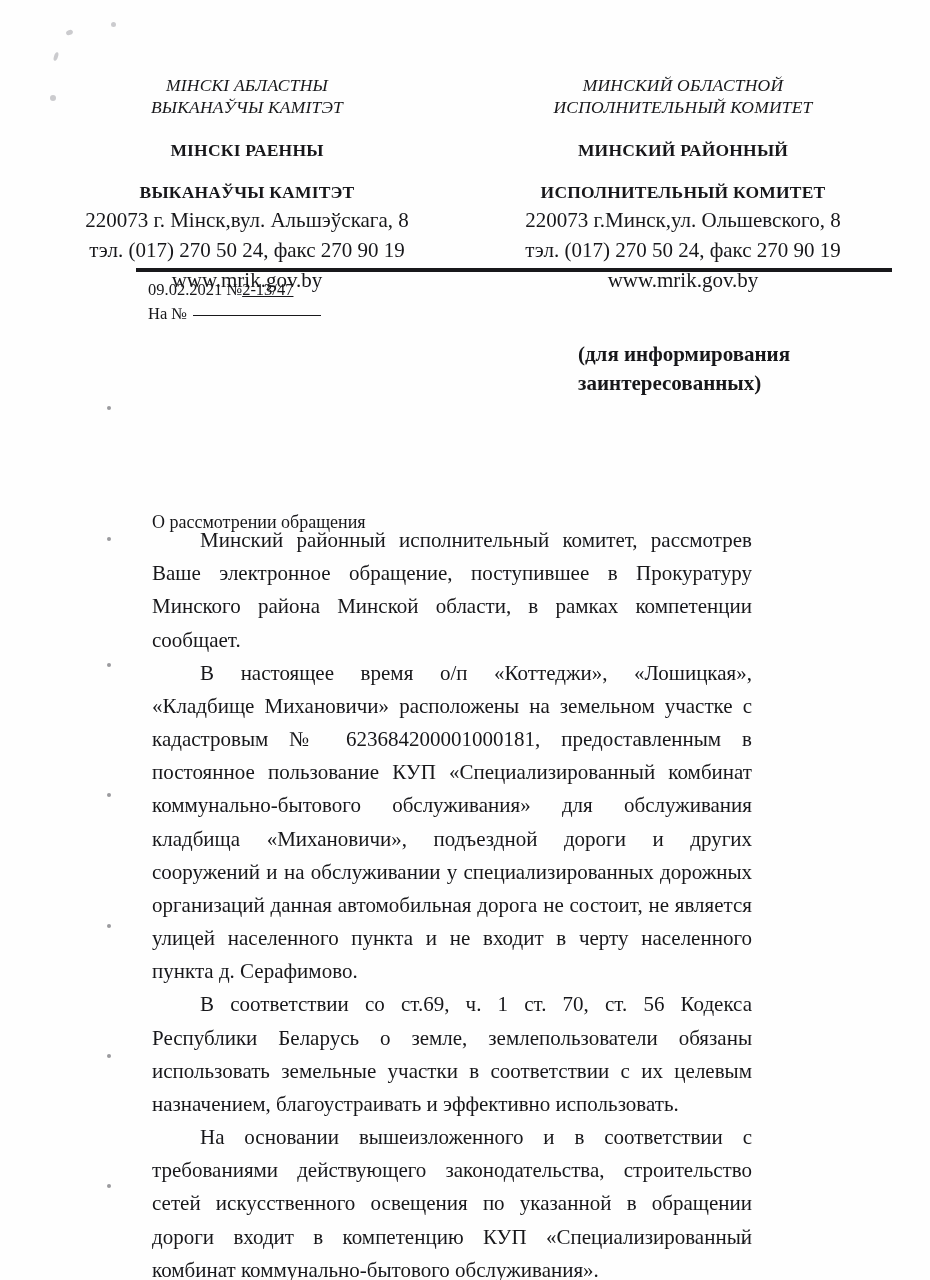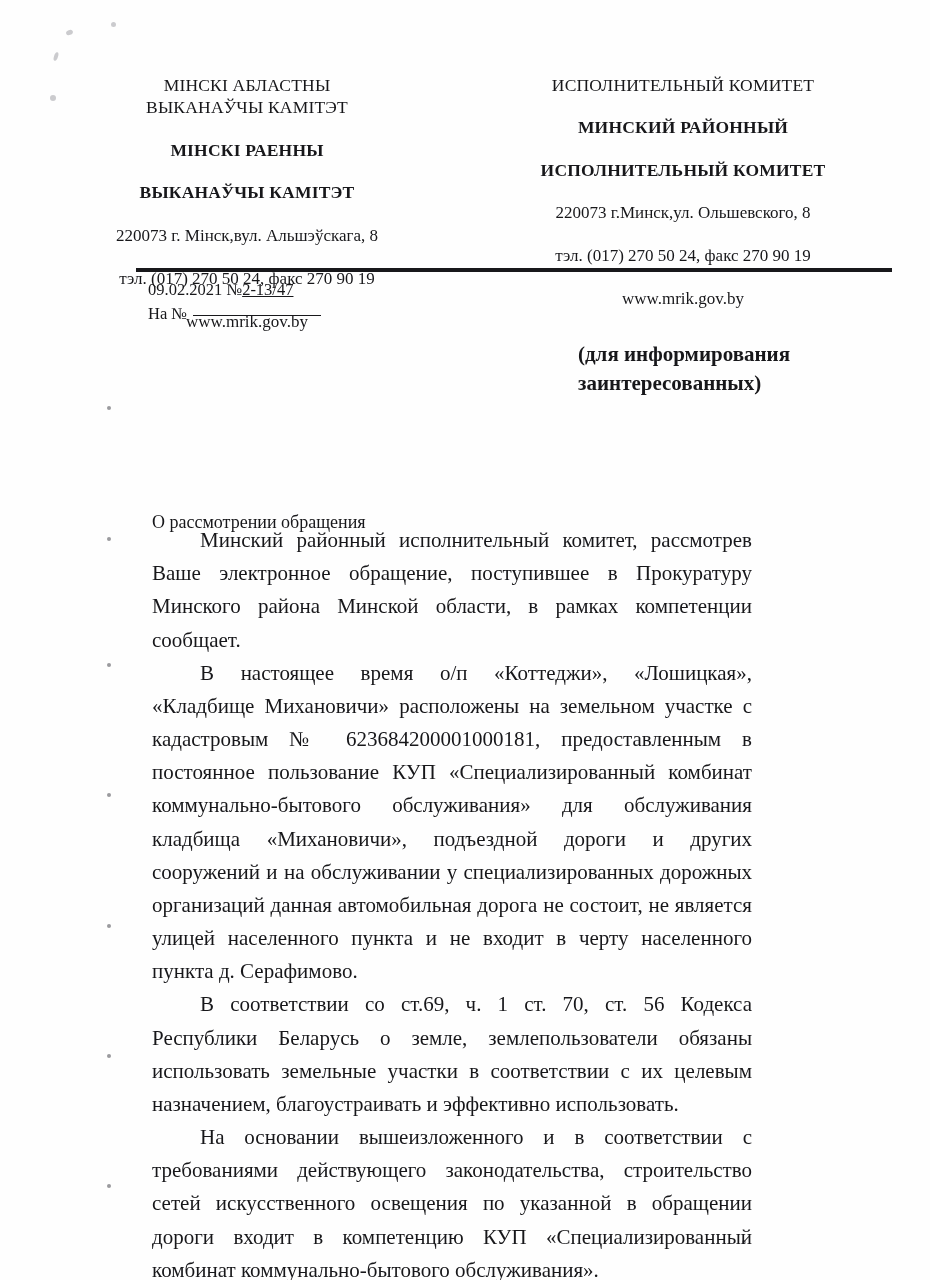--- a/index.html
+++ b/index.html
@@ -38,31 +38,32 @@
     gap: 86px;
   }
   .lh-col {
     width: 350px;
     text-align: center;
     line-height: 1.28;
   }
   .lh-top {
     font-size: 17.5px;
     letter-spacing: .2px;
+    font-style: italic;
   }
   .lh-mid {
     font-size: 17.5px;
     font-weight: bold;
     margin-top: 20px;
     letter-spacing: .2px;
     text-align: center;
   }
   .lh-addr {
-    font-size: 17px;
-    margin-top: 21px;
+    font-size: 21px;
+    margin-top: 3px;
     line-height: 1.3;
   }
 
   .rule {
     position: absolute;
     top: 268px;
     left: 136px;
     width: 756px;
     height: 4px;
     background: #18181b;
@@ -153,20 +154,21 @@
     <div class="lh-col">
       <div class="lh-top">МІНСКІ АБЛАСТНЫ</div>
       <div class="lh-top">ВЫКАНАЎЧЫ КАМІТЭТ</div>
       <div class="lh-mid">МІНСКІ РАЕННЫ</div>
       <div class="lh-mid">ВЫКАНАЎЧЫ КАМІТЭТ</div>
       <div class="lh-addr">220073 г. Мінск,вул. Альшэўскага, 8</div>
       <div class="lh-addr">тэл. (017) 270 50 24, факс 270 90 19</div>
       <div class="lh-addr">www.mrik.gov.by</div>
     </div>
     <div class="lh-col">
+      <div class="lh-top">МИНСКИЙ ОБЛАСТНОЙ</div>
       <div class="lh-top">ИСПОЛНИТЕЛЬНЫЙ КОМИТЕТ</div>
       <div class="lh-mid">МИНСКИЙ РАЙОННЫЙ</div>
       <div class="lh-mid">ИСПОЛНИТЕЛЬНЫЙ КОМИТЕТ</div>
       <div class="lh-addr">220073 г.Минск,ул. Ольшевского, 8</div>
       <div class="lh-addr">тэл. (017) 270 50 24, факс 270 90 19</div>
       <div class="lh-addr">www.mrik.gov.by</div>
     </div>
   </div>
 
   <div class="rule"></div>

